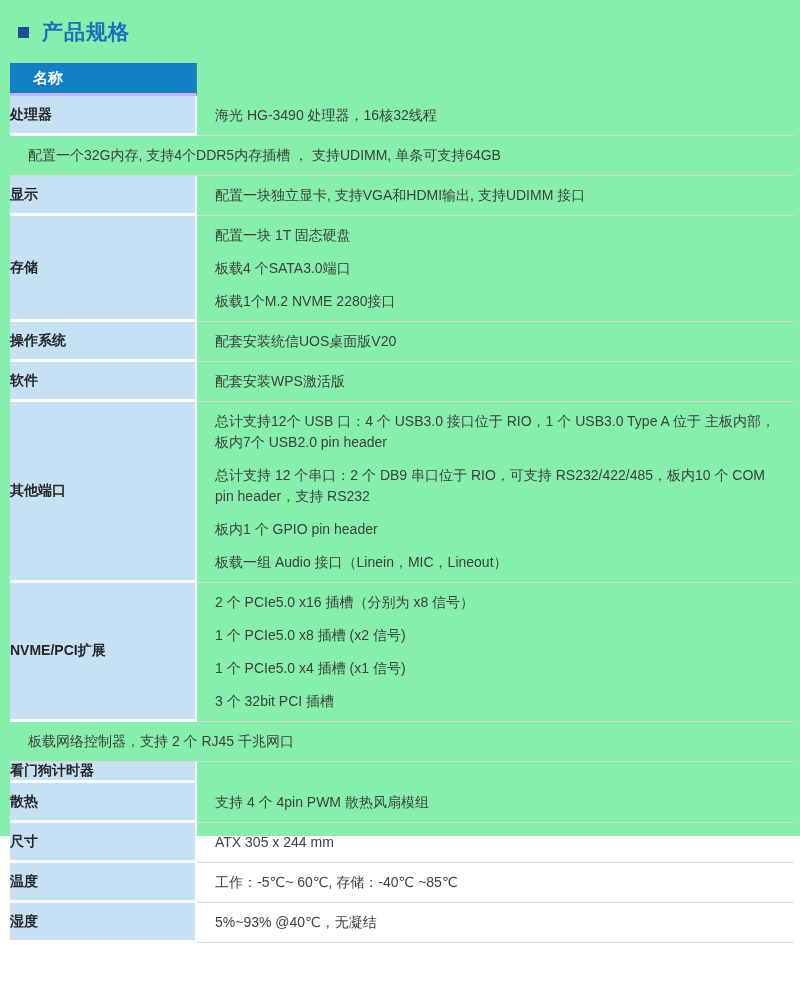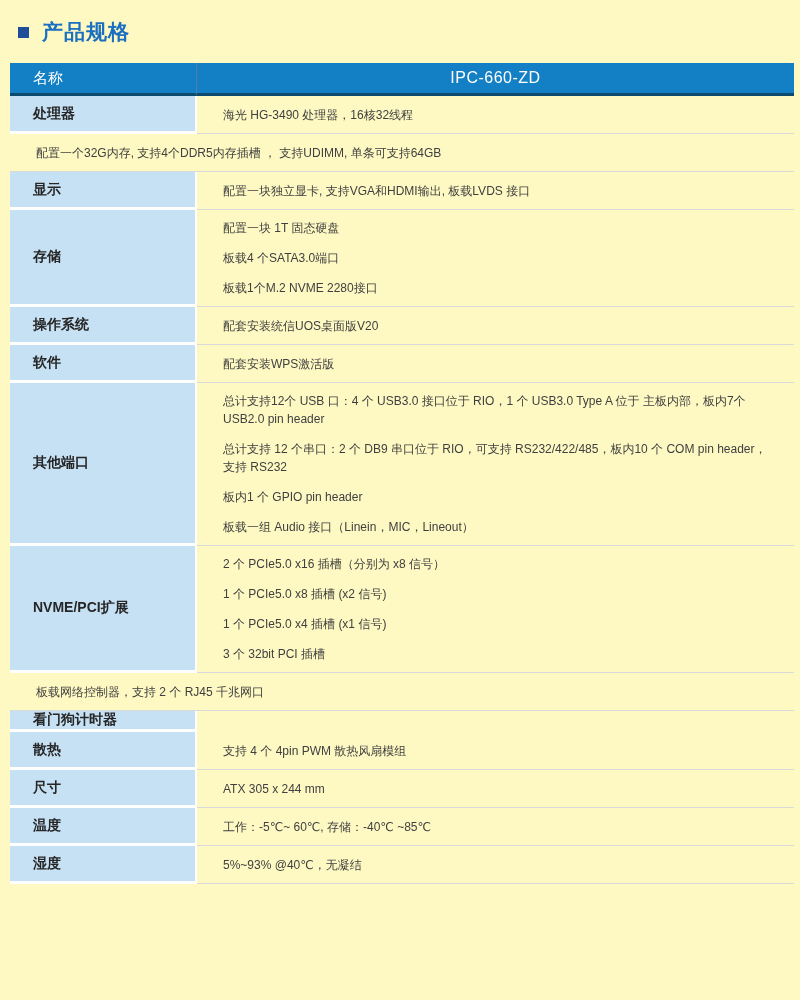--- a/index.html
+++ b/index.html
@@ -6,22 +6,22 @@
     margin: 0;
     padding: 0;
     background: #ffffff;
     width: 800px;
     height: 1000px;
     font-family: "Liberation Sans", "DejaVu Sans", sans-serif;
     overflow: hidden;
   }
   .page {
     width: 800px;
-    height: 1000px;
-    background: #fef9c3;
+    height: 836px;
+    background: #86efac;
     box-sizing: border-box;
   }
   
   .title-bar {
     display: flex;
     align-items: center;
     gap: 13px;
     padding: 15px 0 0 18px;
     height: 34px;
   }
@@ -42,25 +42,25 @@
     margin: 14px 8px 0 10px;
     width: 784px;
   }
   .header-row {
     display: flex;
     height: 33px;
   }
   .hcell {
     background: #137fc4;
     color: #ffffff;
-    font-weight: normal;
+    font-weight: bold;
     box-sizing: border-box;
     display: flex;
     align-items: center;
-    border-bottom: 3px solid #0c4a6e;
+    border-bottom: 3px solid #c4b5fd;
   }
   .hcell.left {
     width: 187px;
     padding-left: 23px;
     font-size: 15px;
     border-right: 1px solid #4d7fa8;
   }
   .hcell.right {
     flex: 1;
     justify-content: center;
@@ -71,74 +71,72 @@
     display: flex;
   }
   .label-cell {
     width: 187px;
     box-sizing: border-box;
     background: #c6e1f4;
     border-bottom: 3px solid #ffffff;
     border-right: 2px solid #ffffff;
     display: flex;
     align-items: center;
-    padding-left: 23px;
     font-weight: bold;
     font-size: 14px;
     color: #262626;
     flex: 0 0 auto;
   }
   .value-cell {
     flex: 1;
     box-sizing: border-box;
     border-bottom: 1px solid #d9d9d9;
     padding: 3px 16px 3px 18px;
     min-height: 38px;
     display: flex;
     flex-direction: column;
     justify-content: center;
   }
   .value-line {
-    font-size: 12px;
+    font-size: 14px;
     color: #3f3f3f;
     line-height: 1.5;
-    margin: 6px 8px;
+    margin: 6px 0;
   }
 </style>
 </head>
 <body>
 
 <div class="page">
 
   <div class="title-bar">
     <span class="bullet"></span>
     <span class="page-title">产品规格</span>
   </div>
 
   <div class="spec-table">
     <div class="header-row">
       <div class="hcell left">名称</div>
-      <div class="hcell right">IPC-660-ZD</div>
     </div>
     <div id="table-body">
         <div class="spec-row">
           <div class="label-cell">处理器</div>
           <div class="value-cell">
             <div class="value-line">海光 HG-3490 处理器，16核32线程</div>
           </div>
         </div>
         <div class="spec-row">
           <div class="value-cell">
             <div class="value-line">配置一个32G内存, 支持4个DDR5内存插槽 ， 支持UDIMM, 单条可支持64GB</div>
           </div>
         </div>
         <div class="spec-row">
           <div class="label-cell">显示</div>
           <div class="value-cell">
-            <div class="value-line">配置一块独立显卡, 支持VGA和HDMI输出, 板载LVDS 接口</div>
+            <div class="value-line">配置一块独立显卡, 支持VGA和HDMI输出, 支持UDIMM 接口</div>
           </div>
         </div>
         <div class="spec-row">
           <div class="label-cell">存储</div>
           <div class="value-cell">
             <div class="value-line">配置一块 1T 固态硬盘</div>
             <div class="value-line">板载4 个SATA3.0端口</div>
             <div class="value-line">板载1个M.2 NVME 2280接口</div>
           </div>
         </div>

